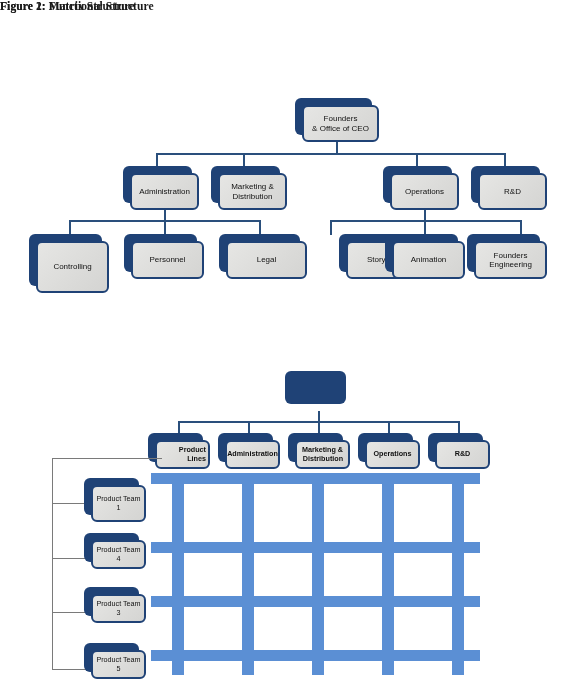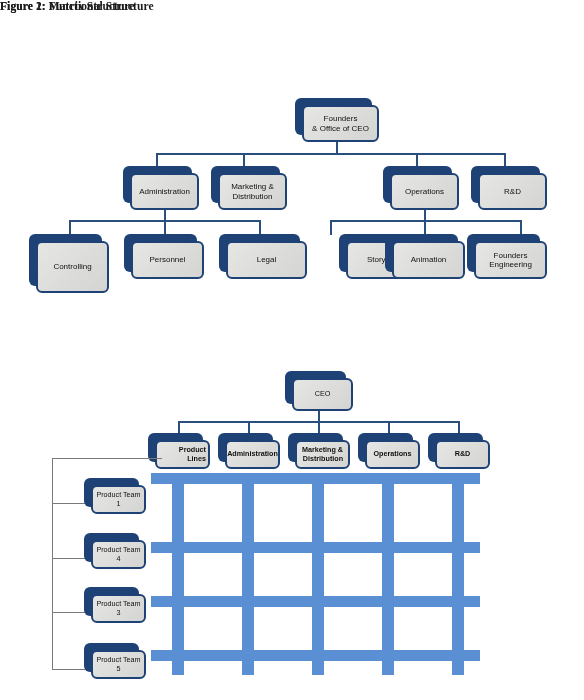--- a/index.html
+++ b/index.html
@@ -192,23 +192,20 @@
       <div>Founders</div>
       <div>Engineering</div>
     </div>
   </div>
 </div>
 
 <div class="fig-title">Figure 2: Matrix Structure</div>
 
 <div class="node" style="left:285px; top:371px; width:68px; height:40px;">
   <div class="plate"></div>
-  <div class="face small">
-    <span>CEO</span>
-  </div>
 </div>
 
 <div class="lnk v" style="left:318px; top:411px; height:11px;"></div>
 <div class="lnk h" style="left:178px; top:421px; width:281px;"></div>
 <div class="lnk v" style="left:178px; top:421px; height:13px;"></div>
 <div class="lnk v" style="left:248px; top:421px; height:13px;"></div>
 <div class="lnk v" style="left:318px; top:421px; height:13px;"></div>
 <div class="lnk v" style="left:388px; top:421px; height:13px;"></div>
 <div class="lnk v" style="left:458px; top:421px; height:13px;"></div>
 
@@ -261,21 +258,21 @@
 <div class="bar" style="left:242px; top:483px; width:12px; height:192px;"></div>
 <div class="bar" style="left:312px; top:483px; width:12px; height:192px;"></div>
 <div class="bar" style="left:382px; top:483px; width:12px; height:192px;"></div>
 <div class="bar" style="left:452px; top:483px; width:12px; height:192px;"></div>
 
 <div class="bar" style="left:151px; top:473px; width:329px; height:11px;"></div>
 <div class="bar" style="left:151px; top:542px; width:329px; height:11px;"></div>
 <div class="bar" style="left:151px; top:596px; width:329px; height:11px;"></div>
 <div class="bar" style="left:151px; top:650px; width:329px; height:11px;"></div>
 
-<div class="node" style="left:84px; top:478px; width:62px; height:36px;">
+<div class="node" style="left:84px; top:478px; width:62px; height:44px;">
   <div class="plate"></div>
   <div class="face small">
     <span>Product Team 1</span>
   </div>
 </div>
 
 <div class="node" style="left:84px; top:533px; width:62px; height:36px;">
   <div class="plate"></div>
   <div class="face small">
     <span>Product Team 4</span>

